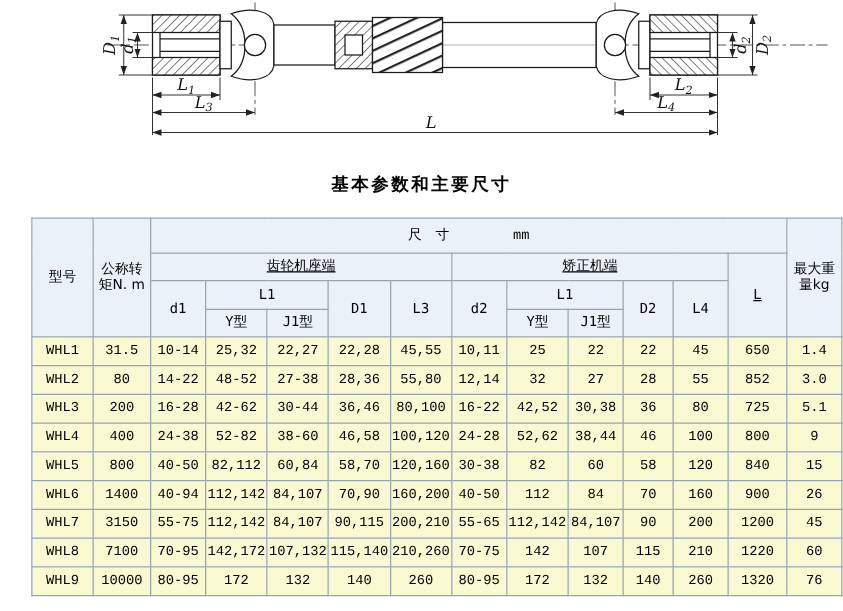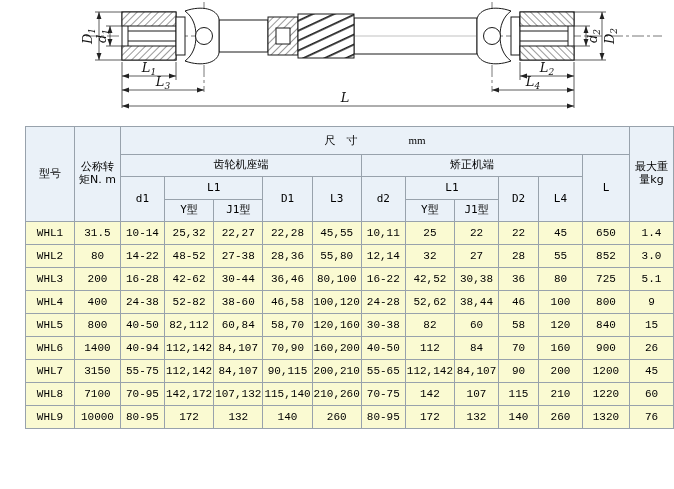--- a/index.html
+++ b/index.html
@@ -11,25 +11,25 @@
   .caption{height:20px;line-height:20px;margin:12px 0 16px 0;text-align:center;
            font-size:14px;font-weight:bold;letter-spacing:2px;
            font-family:"DejaVu Sans","Liberation Sans",sans-serif;}
   table.dims{border-collapse:collapse;table-layout:fixed;margin-left:25px;
              border:1px solid #7e8b96;}
   table.dims td{border:1px solid #98a2ac;text-align:center;vertical-align:middle;
                 padding:0 1px;font-size:11px;line-height:1.15;overflow:hidden;}
   td.hd{background:#eaf1f8;font-size:12px;
         font-family:"DejaVu Sans","Liberation Sans",sans-serif;}
   td.sub-hd{font-size:11px;font-family:"DejaVu Sans Mono","Liberation Sans",sans-serif;}
-  thead tr.r1{height:28px;} thead tr.r2{height:22px;}
+  thead tr.r1{height:28px;} thead tr.r2{height:22px;text-decoration:underline;}
   thead tr.r3{height:23px;} thead tr.r4{height:22px;}
   tbody tr{height:23px;font-family:Liberation Mono, monospace;}
   tbody td{background:#fafad2;}
-  .unit{margin-left:14px;font-size:11px;font-family:Liberation Serif, serif;padding-left:37px;}
+  .unit{margin-left:14px;font-size:11px;font-family:Liberation Mono, monospace;padding-left:37px;}
 </style>
 </head>
 <body>
 
 <div class="page">
 
   <svg width="674" height="122" viewBox="0 0 674 122">
     <defs>
       <pattern id="hat" width="5" height="5" patternUnits="userSpaceOnUse" patternTransform="rotate(45)">
         <rect width="5" height="5" fill="#fff"></rect>
@@ -109,20 +109,21 @@
       <text transform="translate(597,36) rotate(-90)" text-anchor="middle"><tspan>d</tspan><tspan class="sub" dy="3">2</tspan></text>
       <text transform="translate(614,36) rotate(-90)" text-anchor="middle"><tspan>D</tspan><tspan class="sub" dy="3">2</tspan></text>
       <text x="149" y="72" text-anchor="middle"><tspan>L</tspan><tspan class="sub" dy="3">1</tspan></text>
       <text x="163" y="86" text-anchor="middle"><tspan>L</tspan><tspan class="sub" dy="3">3</tspan></text>
       <text x="547" y="72" text-anchor="middle"><tspan>L</tspan><tspan class="sub" dy="3">2</tspan></text>
       <text x="533" y="86" text-anchor="middle"><tspan>L</tspan><tspan class="sub" dy="3">4</tspan></text>
       <text x="345" y="102" text-anchor="middle"><tspan>L</tspan><tspan class="sub" dy="3"></tspan></text>
     </g>
   </svg>
 
+  <div class="caption">基本参数和主要尺寸</div>
 
   <table class="dims">
     <colgroup>
       <col style="width:49px">
         <col style="width:46px">
         <col style="width:44px">
       <col style="width:45px">
         <col style="width:45px">
         <col style="width:42px">
       <col style="width:47px">

